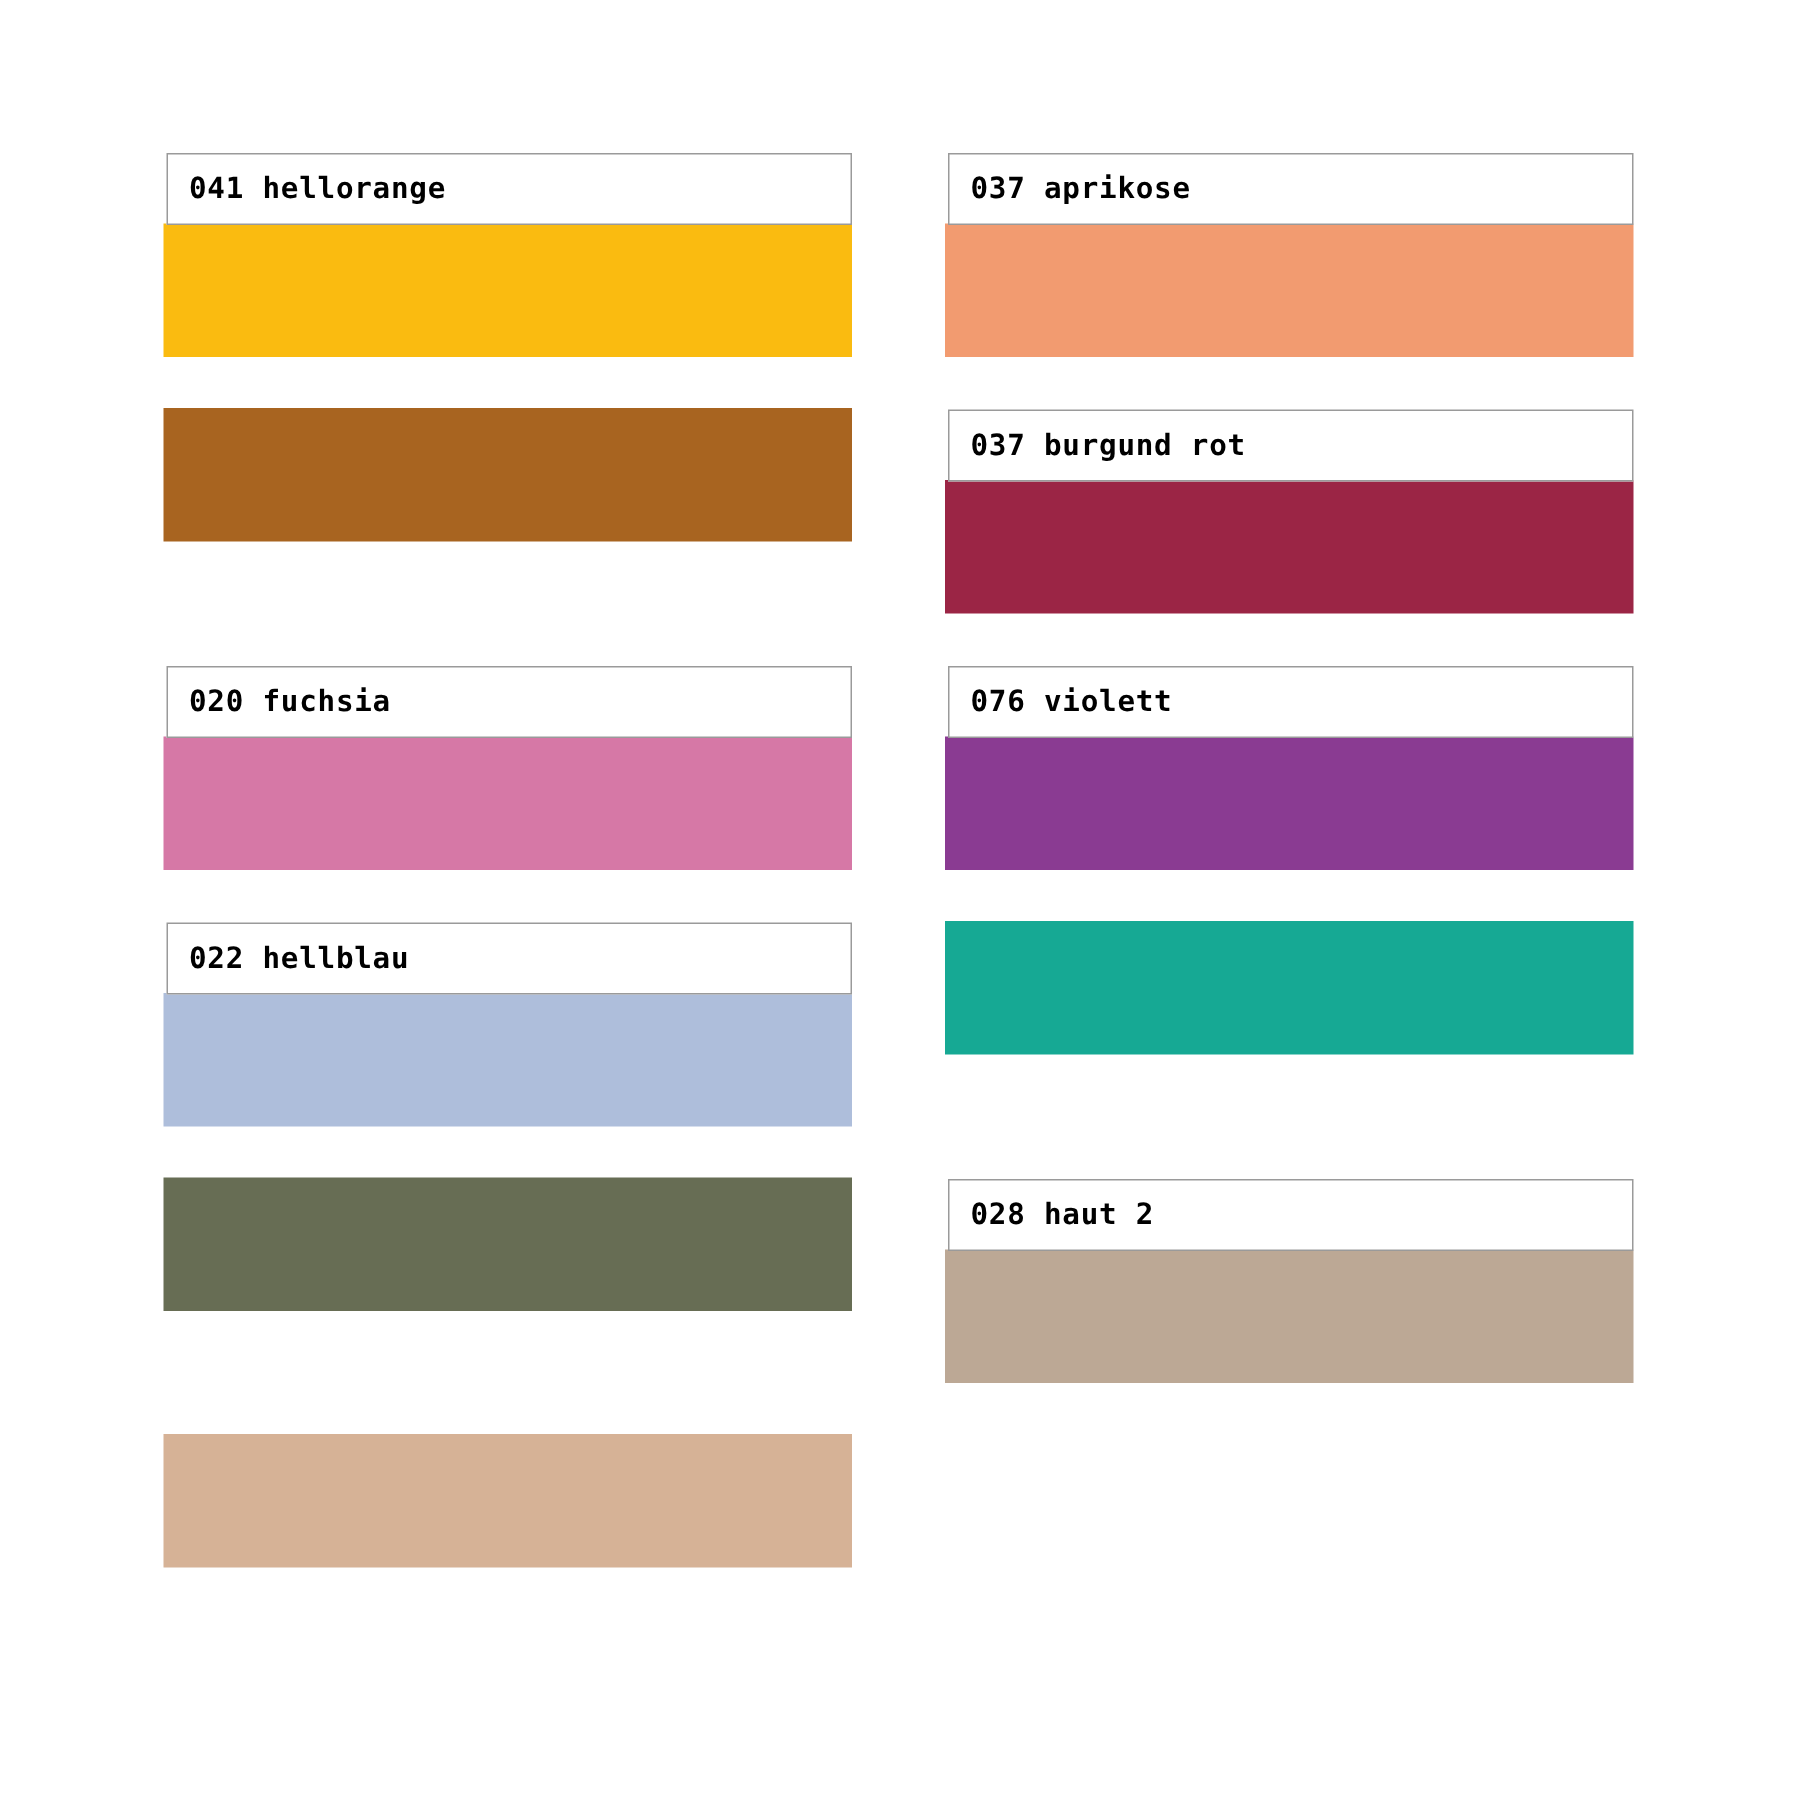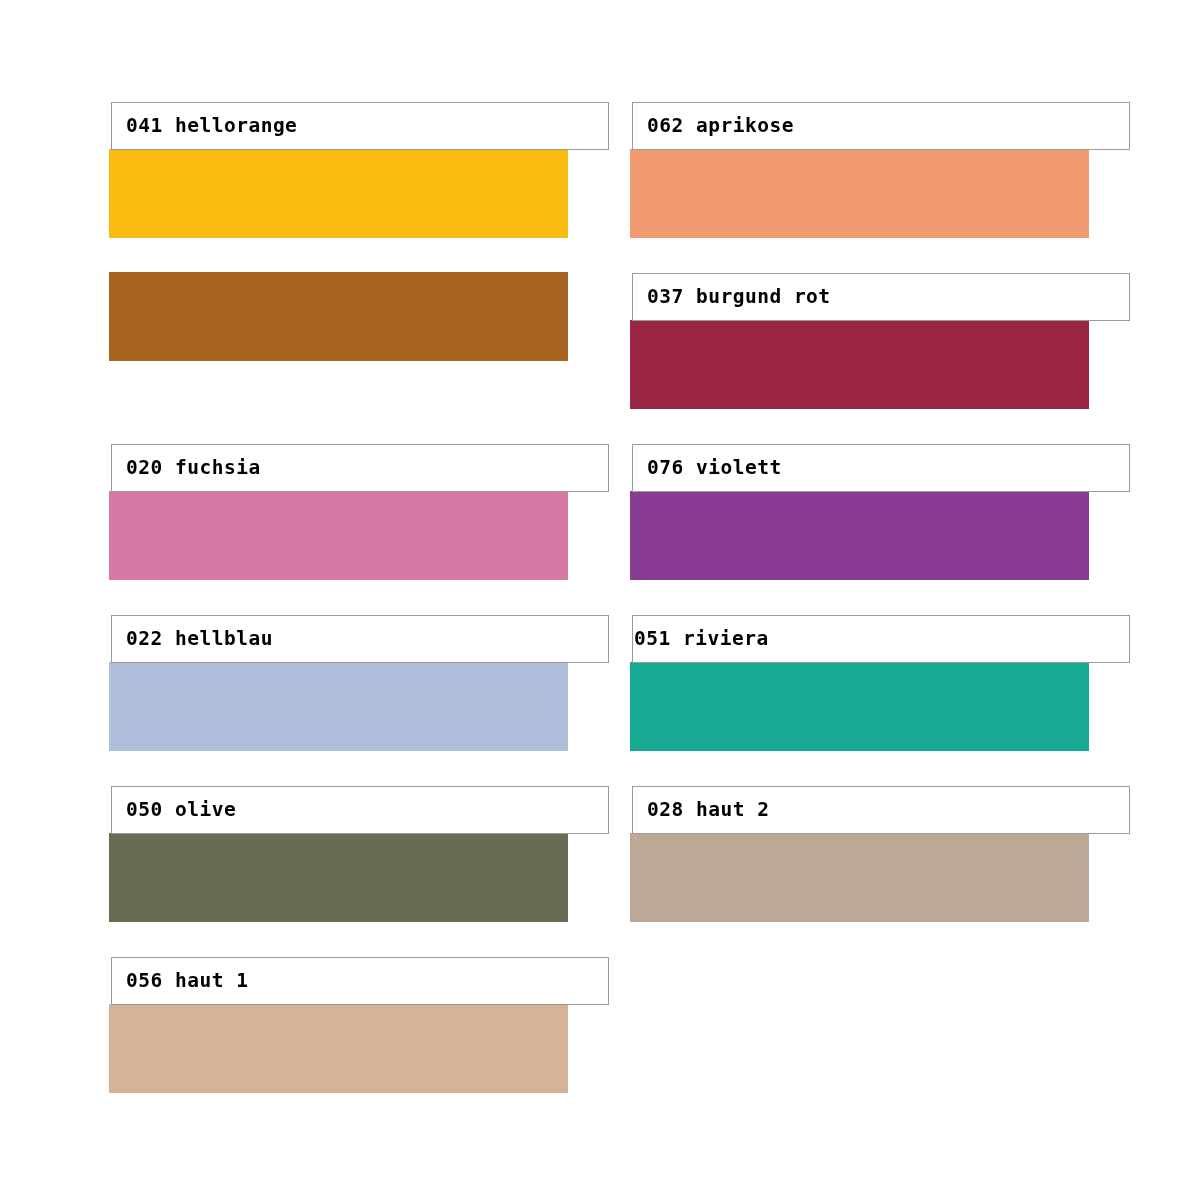--- a/index.html
+++ b/index.html
@@ -34,21 +34,21 @@
   }
 
   .swatch-card {
     position: relative;
     width: 457px;
   }
 
   .swatch-label-box {
     position: relative;
     box-sizing: border-box;
-    width: 498px;
+    width: 457px;
     height: 48px;
     background: #ffffff;
     border: 1px solid #9a9a9a;
     display: flex;
     align-items: center;
     z-index: 2;
   }
 
   .swatch-label-text {
     font-family: "DejaVu Sans Mono", "Liberation Mono", monospace;
@@ -82,21 +82,21 @@
 <div id="palette-sheet">
   <div class="swatch-grid">
       <div class="swatch-card">
         <div class="swatch-label-box">
           <span class="swatch-label-text">041 hellorange</span>
         </div>
         <div class="swatch-color-block" style="background-color: rgb(250, 187, 16);"></div>
       </div>
       <div class="swatch-card">
         <div class="swatch-label-box">
-          <span class="swatch-label-text">062 aprikose</span>
+          <span class="swatch-label-text">037 aprikose</span>
         </div>
         <div class="swatch-color-block" style="background-color: rgb(242, 155, 112);"></div>
       </div>
       <div class="swatch-card">
         <div class="swatch-color-block" style="background-color: rgb(168, 100, 32);"></div>
       </div>
       <div class="swatch-card">
         <div class="swatch-label-box">
           <span class="swatch-label-text">037 burgund rot</span>
         </div>
@@ -114,37 +114,28 @@
         </div>
         <div class="swatch-color-block" style="background-color: rgb(138, 59, 146);"></div>
       </div>
       <div class="swatch-card">
         <div class="swatch-label-box">
           <span class="swatch-label-text">022 hellblau</span>
         </div>
         <div class="swatch-color-block" style="background-color: rgb(174, 190, 219);"></div>
       </div>
       <div class="swatch-card flush-label">
-        <div class="swatch-label-box">
-          <span class="swatch-label-text">051 riviera</span>
-        </div>
         <div class="swatch-color-block" style="background-color: rgb(22, 169, 148);"></div>
       </div>
       <div class="swatch-card">
-        <div class="swatch-label-box">
-          <span class="swatch-label-text">050 olive</span>
-        </div>
         <div class="swatch-color-block" style="background-color: rgb(103, 109, 84);"></div>
       </div>
       <div class="swatch-card">
         <div class="swatch-label-box">
           <span class="swatch-label-text">028 haut 2</span>
         </div>
         <div class="swatch-color-block" style="background-color: rgb(188, 168, 149);"></div>
       </div>
       <div class="swatch-card">
-        <div class="swatch-label-box">
-          <span class="swatch-label-text">056 haut 1</span>
-        </div>
         <div class="swatch-color-block" style="background-color: rgb(214, 178, 150);"></div>
       </div>
     </div>
 </div>
 
 </body></html>

